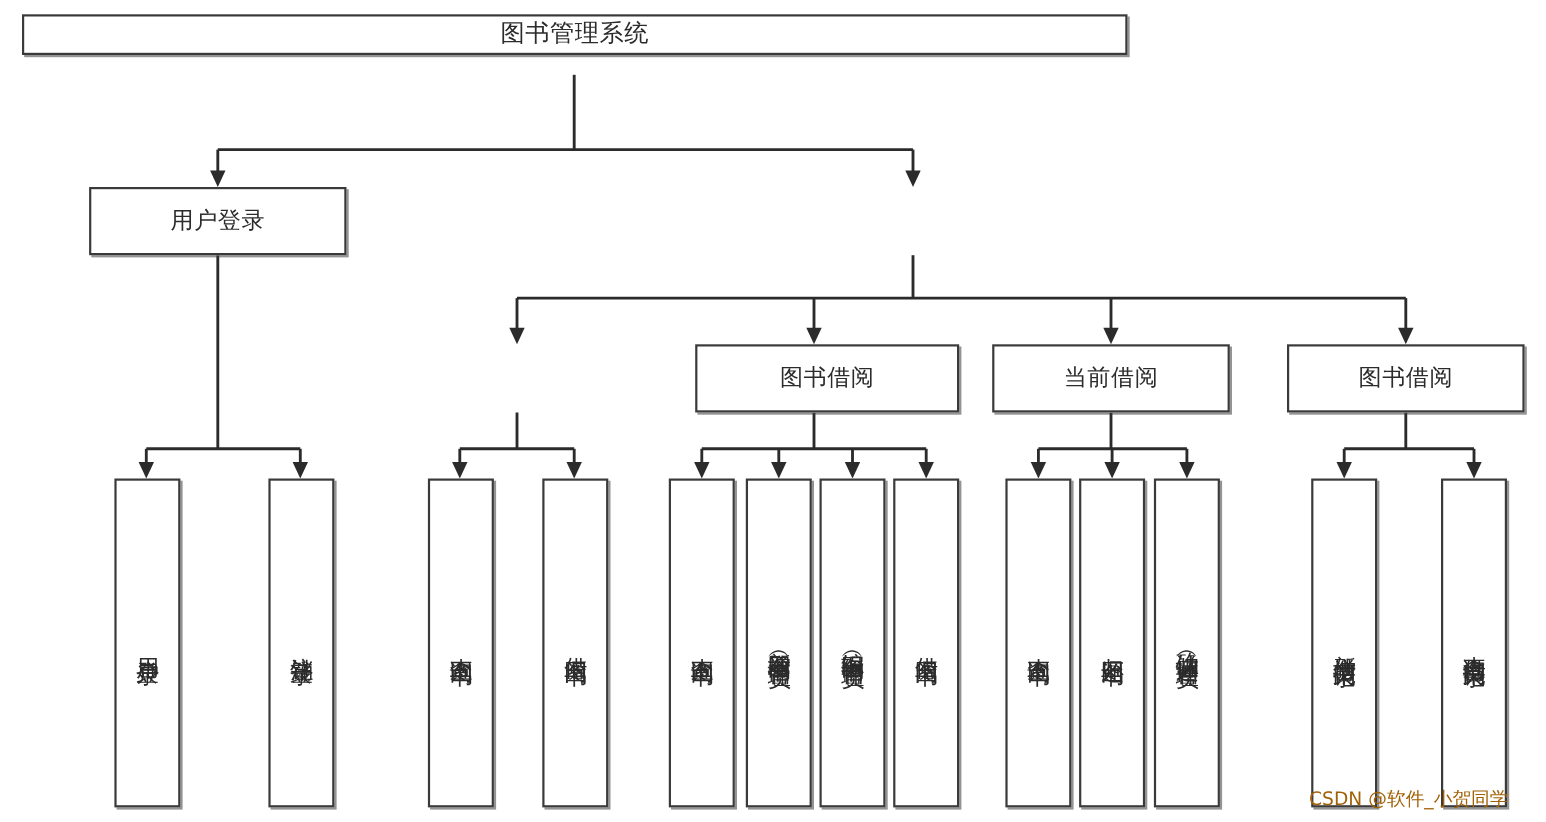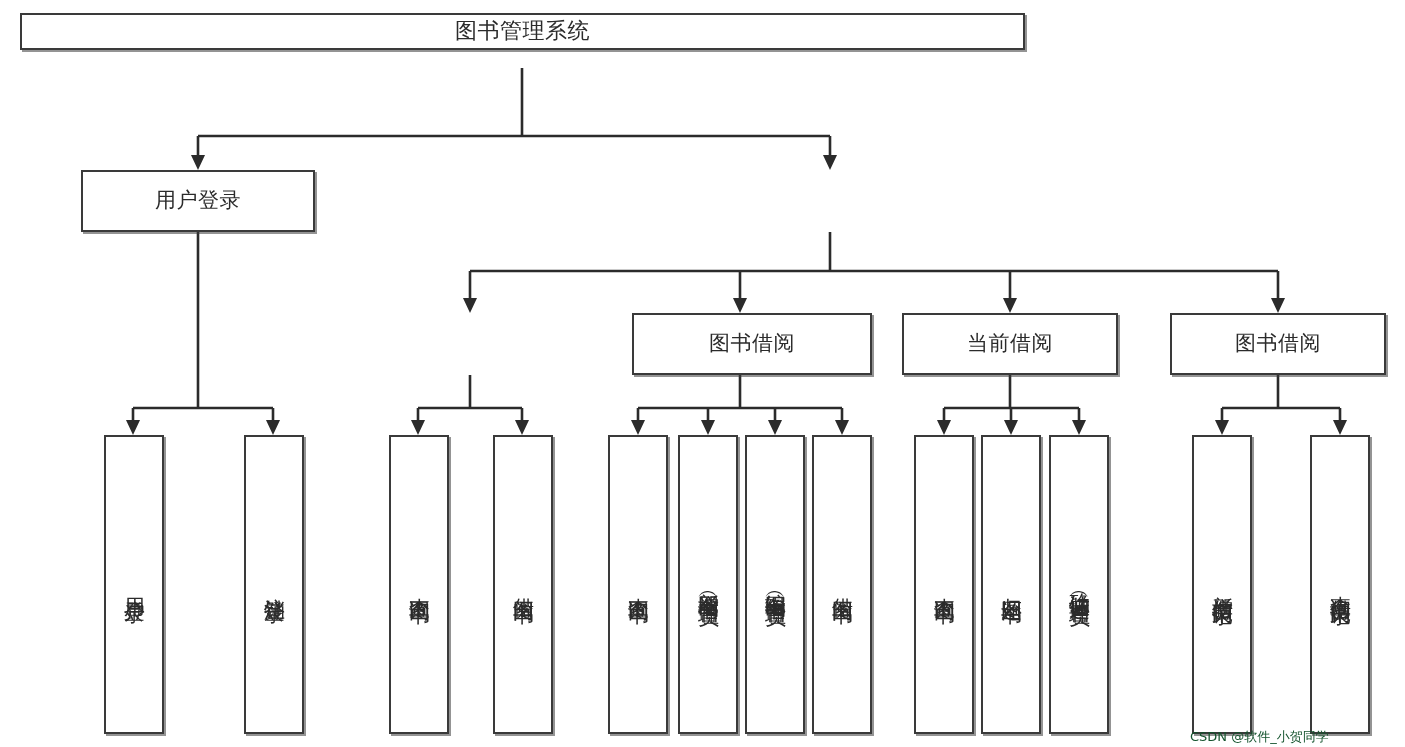--- a/index.html
+++ b/index.html
@@ -59,25 +59,24 @@
     text-orientation: upright;
     font-size: 21px;
     line-height: 1.18;
     letter-spacing: 2px;
     white-space: normal;
     max-height: 100%;
     text-align: center;
   }
   .watermark {
     position: absolute;
-    font-size: 13px;
-    color: #14532d;
+    font-size: 17px;
+    color: #a16207;
     white-space: nowrap;
     user-select: none;
-    margin-top: 13px;
   }
 </style>
 </head>
 <body>
 
 <div id="diagram-root">
 
   <svg class="wires" viewBox="0 0 1405 747">
     <defs>
       <marker id="arrowhead" markerWidth="9" markerHeight="12" refX="4.5" refY="11" orient="auto-start-reverse" markerUnits="userSpaceOnUse">

